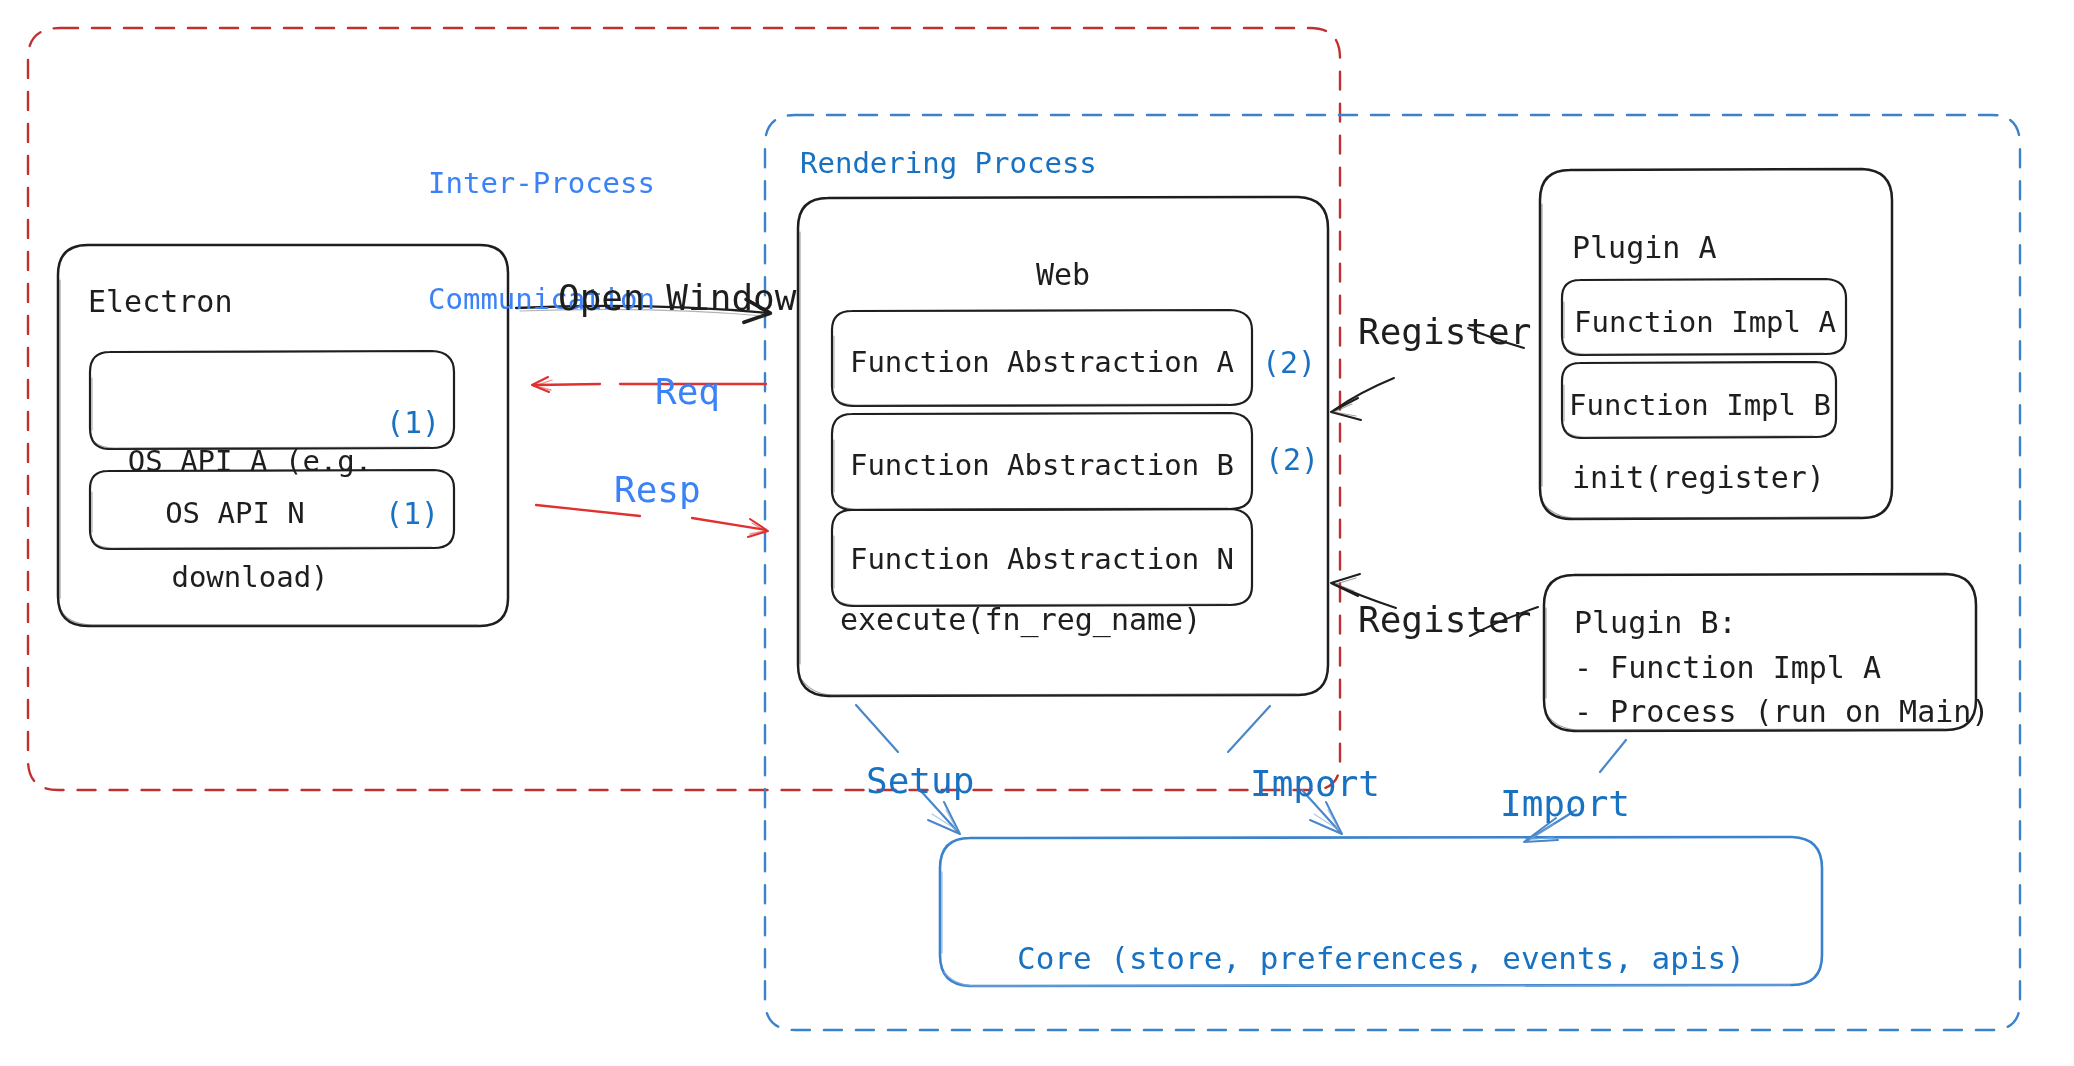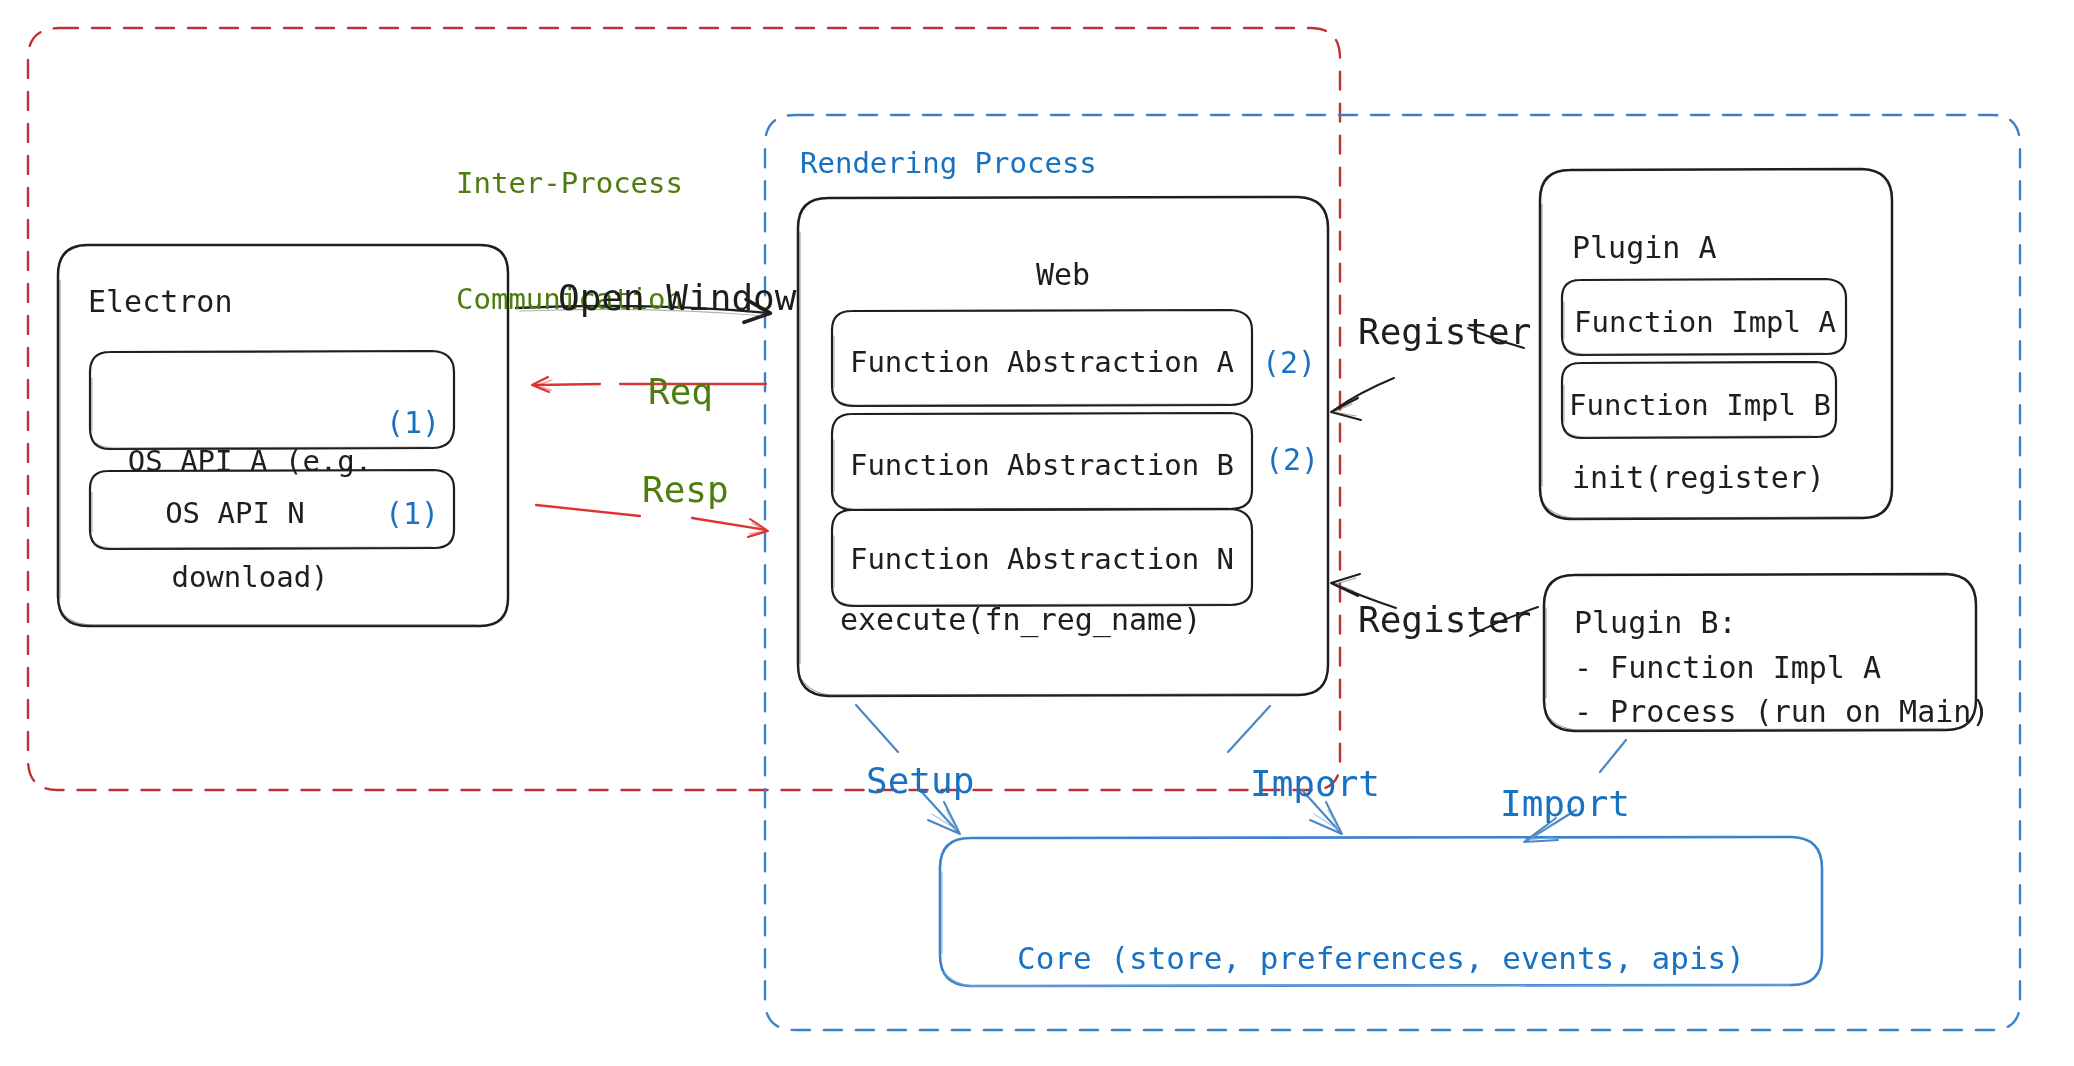--- a/index.html
+++ b/index.html
@@ -24,21 +24,21 @@
     pointer-events: none;
   }
   .lbl {
     position: absolute;
     font-family: "DejaVu Sans Mono", "Liberation Mono", monospace;
     white-space: pre;
     line-height: 1.34;
     color: #1e1e1e;
   }
   .ctr { text-align: center; }
-  .red  { color: #4d7c0f; margin-left: 28px; }
+  .red  { color: #3b82f6; }
   .blue { color: #1971c2; }
   .dark { color: #1e1e1e; }
   .s-grp   { font-size: 29px; }
   .s-box   { font-size: 30px; }
   .s-inner { font-size: 29px; }
   .s-arrow { font-size: 36px; }
   .s-core  { font-size: 31px; }
   .s-num   { font-size: 30px; }
 </style>
 </head>
@@ -227,21 +227,21 @@
   <div class="lbl dark s-box" style="left:1574px; top:692px; width:420px;">- Process (run on Main)</div>
 
   <div class="lbl blue s-core ctr" style="left:950px; top:855px; width:862px;">
     <div>Core (store, preferences, events, apis)</div>
     <div>- OS APIs (1)</div>
     
   </div>
 
   <div class="lbl dark s-arrow" style="left:558px; top:274px; width:260px;">Open Window</div>
 
-  <div class="lbl red s-arrow" style="left:620px; top:368px; width:100px;">Req</div>
+  <div class="lbl red s-arrow" style="left:620px; top:368px; width:100px;text-align:right;">Req</div>
 
   <div class="lbl red s-arrow" style="left:614px; top:466px; width:120px;">Resp</div>
 
   <div class="lbl dark s-arrow" style="left:1358px; top:308px; width:180px;">Register</div>
 
   <div class="lbl dark s-arrow" style="left:1358px; top:596px; width:180px;">Register</div>
 
   <div class="lbl blue s-arrow" style="left:866px; top:757px; width:140px;">Setup</div>
 
   <div class="lbl blue s-arrow" style="left:1250px; top:760px; width:160px;">Import</div>

